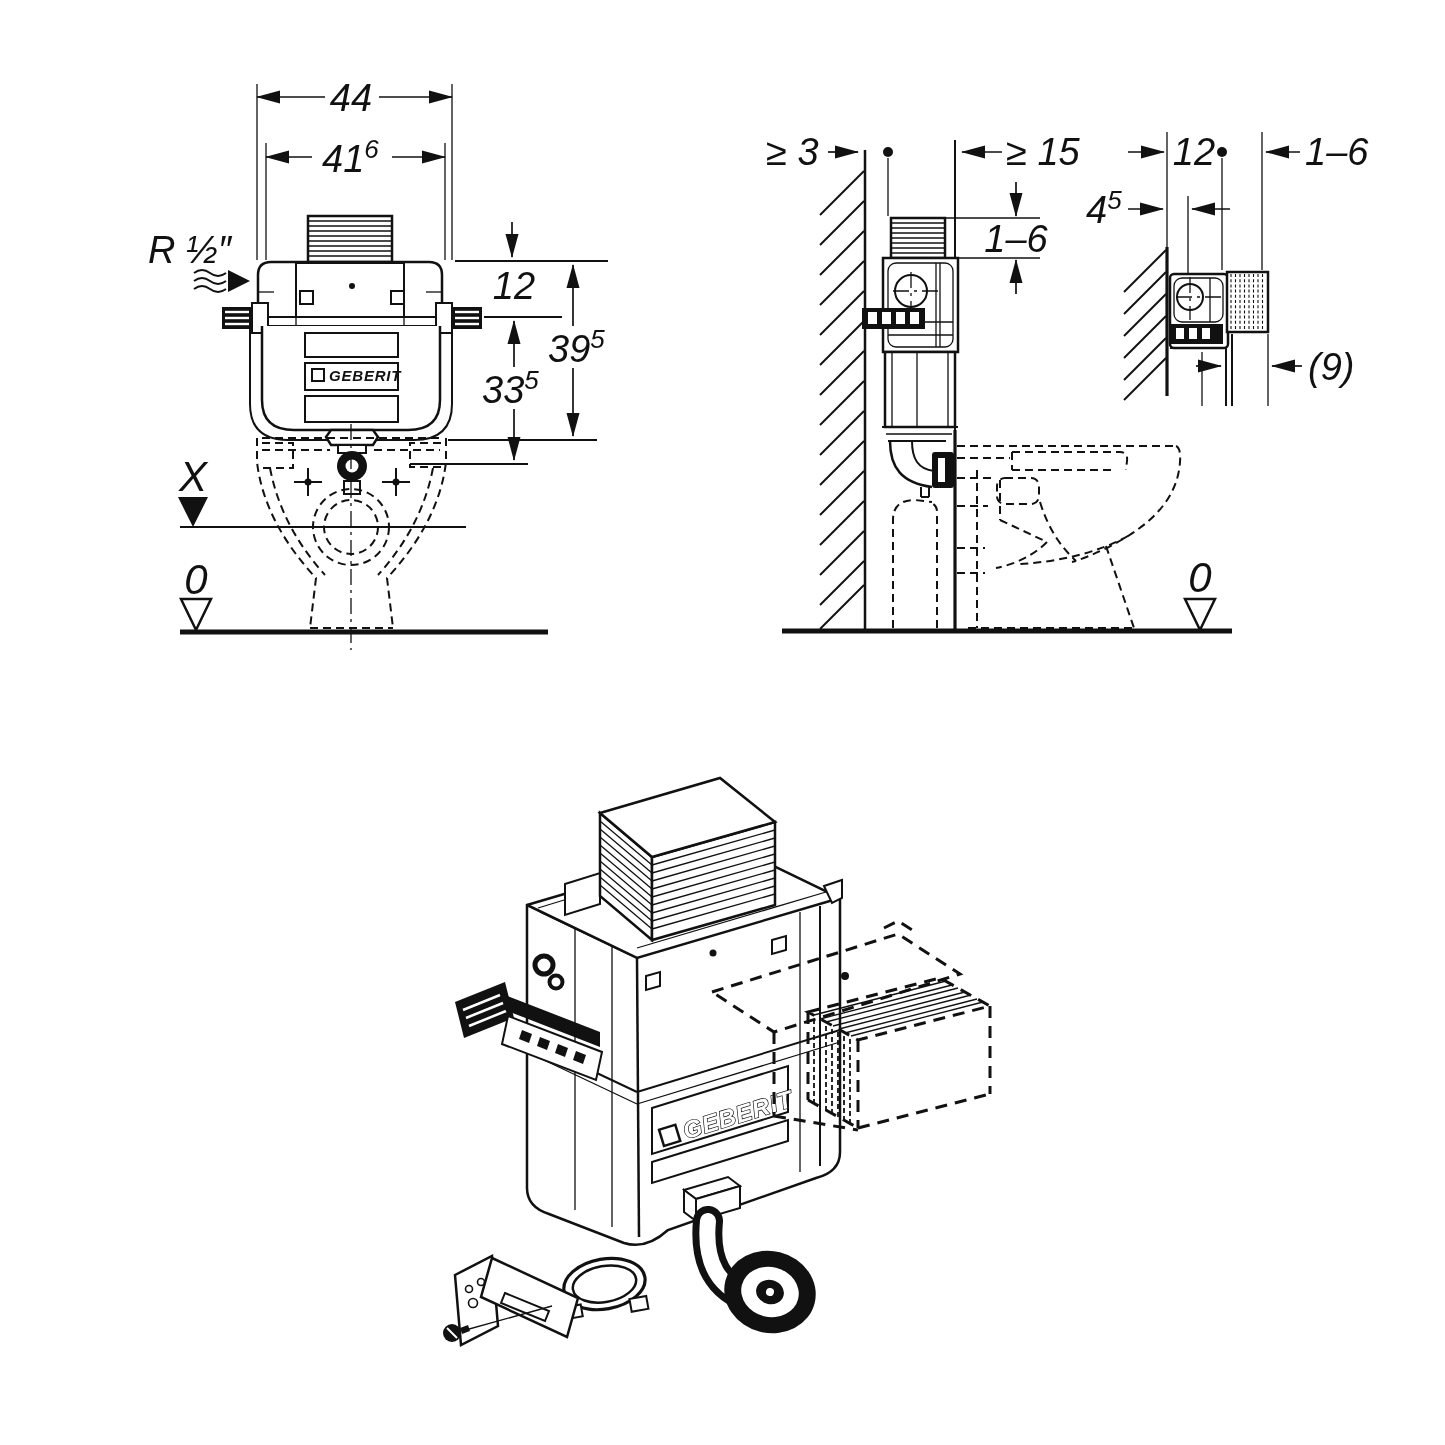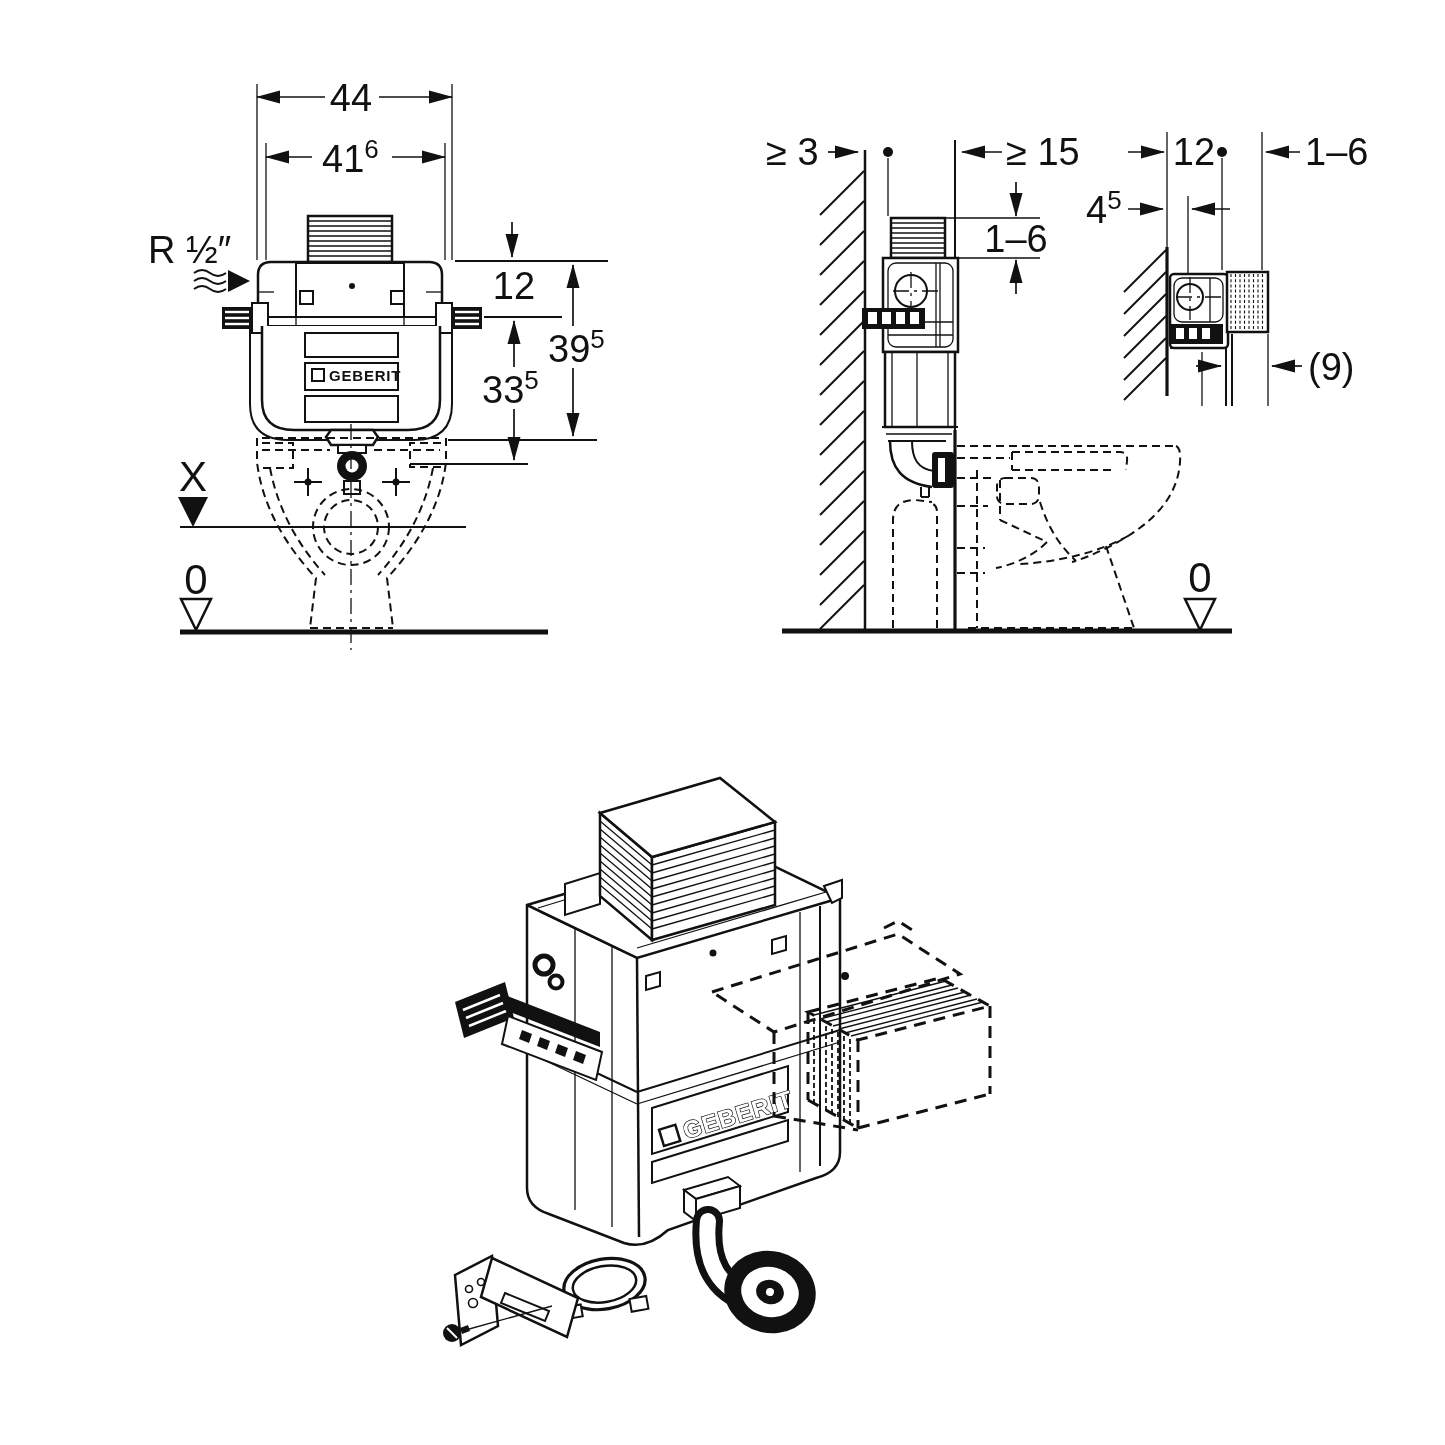--- a/index.html
+++ b/index.html
@@ -1,16 +1,16 @@
 <!DOCTYPE html>
 <html><head>
 <meta charset="utf-8">
 <style>
   html,body{margin:0;padding:0;background:#fff;}
-  .canvas{position:relative;width:1445px;height:1445px;background:#ffffff;overflow:hidden;}
+  .canvas{position:relative;width:1445px;height:1445px;background:#ffffff;overflow:hidden;font-style:italic;}
   svg{position:absolute;left:0;top:0;}
   text{font-family:"Liberation Sans","DejaVu Sans",sans-serif;fill:#111;}
   .t38{font-size:38px;}
   .t42{font-size:42px;}
   .tsup{font-size:26px;}
   .logo{font-size:15px;font-weight:bold;letter-spacing:.8px;}
   .logo3d{font-size:24px;font-weight:bold;letter-spacing:1px;fill:#fff;stroke:#000;stroke-width:1.3px;paint-order:stroke;}
   .s1{stroke:#111;stroke-width:1.3;fill:none;}
   .s15{stroke:#111;stroke-width:1.6;fill:none;}
   .s2{stroke:#111;stroke-width:2;fill:none;}

